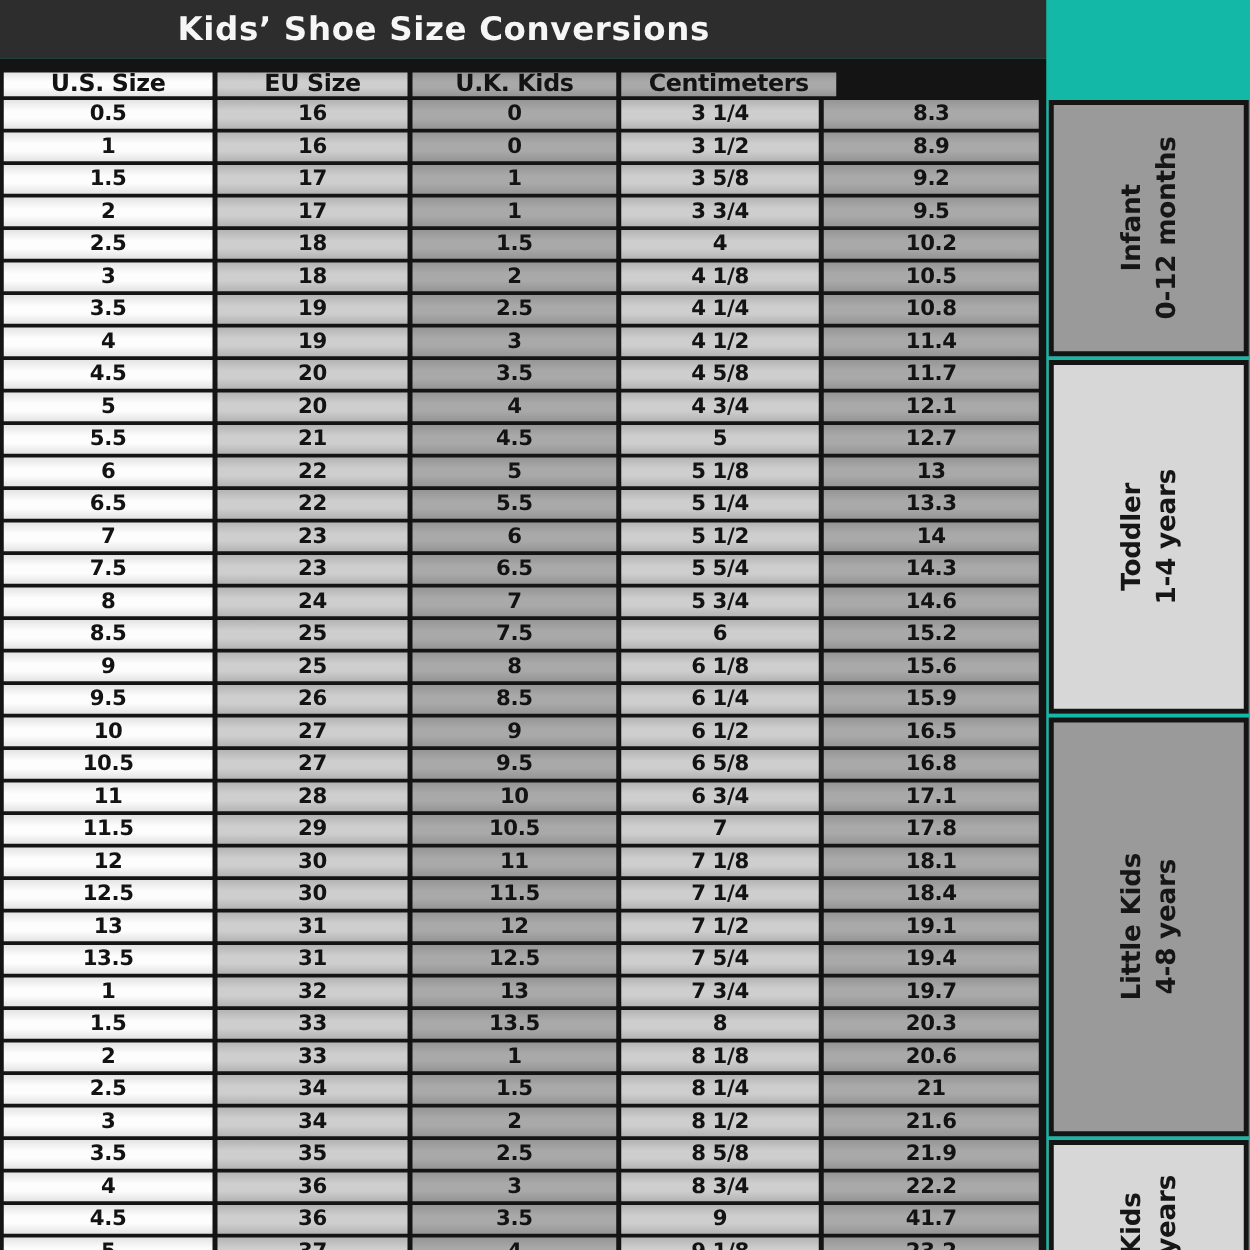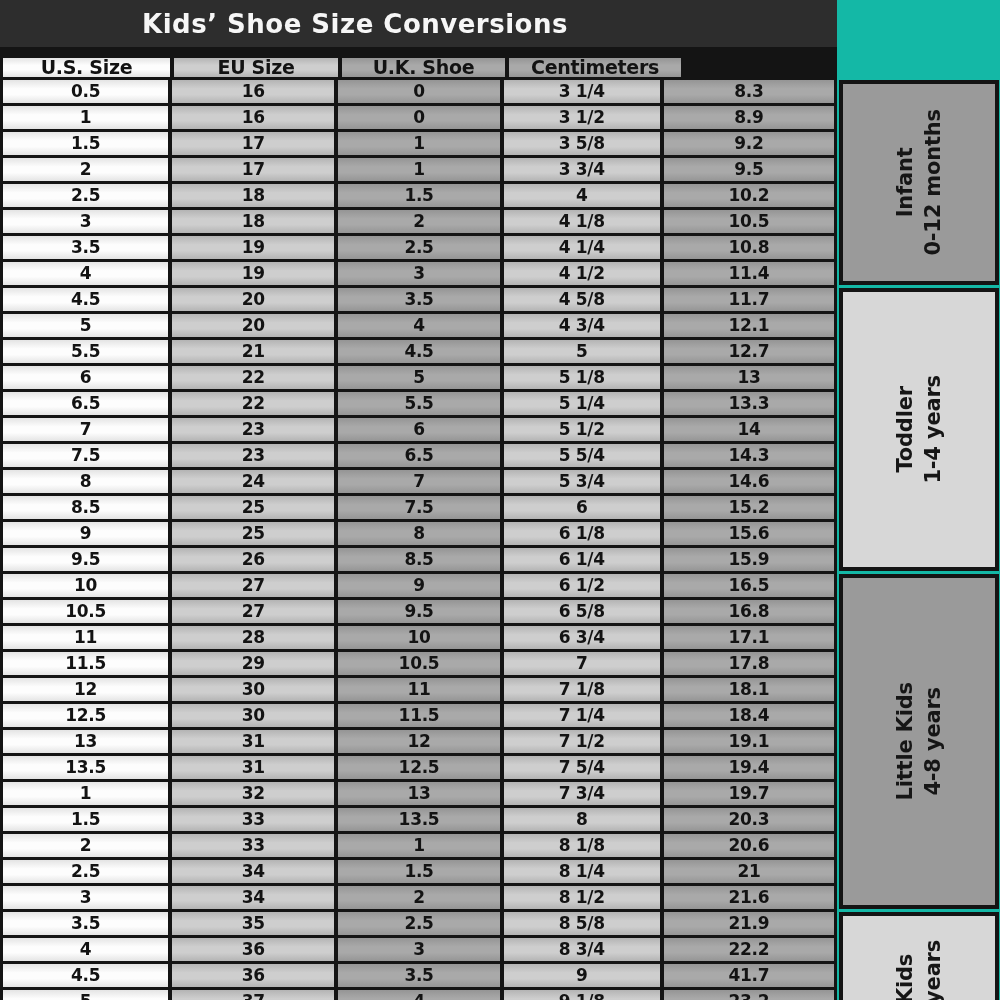--- a/index.html
+++ b/index.html
@@ -19,21 +19,21 @@
     padding:3px;box-sizing:border-box;
   }
   .row{display:flex;gap:4px;height:23px;margin-bottom:3px;}
   .hrow{height:27px;align-items:flex-end;}
   .cell{
     display:flex;align-items:center;justify-content:center;
     font-size:17px;line-height:1;letter-spacing:-.3px;
   }
   .hcell{font-size:19px;}
   .col0{width:167px;background:linear-gradient(180deg,#e4e4e4,#fdfdfd 38%,#fdfdfd 64%,#e4e4e4);}
-  .col1{width:164px;background:linear-gradient(180deg,#b4b4b4,#cecece 38%,#cecece 64%,#b4b4b4);}
+  .col1{width:152px;background:linear-gradient(180deg,#b4b4b4,#cecece 38%,#cecece 64%,#b4b4b4);}
   .col2{width:163px;background:linear-gradient(180deg,#959595,#a9a9a9 38%,#a9a9a9 64%,#959595);}
   .col3{width:158px;background:linear-gradient(180deg,#b4b4b4,#cecece 38%,#cecece 64%,#b4b4b4);}
   .col4{width:172px;background:linear-gradient(180deg,#959595,#a9a9a9 38%,#a9a9a9 64%,#959595);}
   .bands{
     position:absolute;left:839px;top:80px;width:160px;
     display:flex;flex-direction:column;gap:3px;
   }
   .band{
     box-sizing:border-box;border:4px solid #141414;
     display:flex;align-items:center;justify-content:center;overflow:visible;
@@ -49,21 +49,21 @@
 <div class="page">
 
   <div class="title-bar">
     <div class="title-text">Kids’ Shoe Size Conversions</div>
   </div>
 
   <div class="conv-table">
     <div class="row hrow">
         <div class="cell hcell col0">U.S. Size</div>
         <div class="cell hcell col1">EU Size</div>
-        <div class="cell hcell col2">U.K. Shoe</div>
+        <div class="cell hcell col2">U.K. Kids</div>
         <div class="cell hcell col4">Centimeters</div>
       </div>
 
   <div class="row">
         <div class="cell col0">0.5</div>
         <div class="cell col1">16</div>
         <div class="cell col2">0</div>
         <div class="cell col3">3 1/4</div>
         <div class="cell col4">8.3</div>
       </div>

